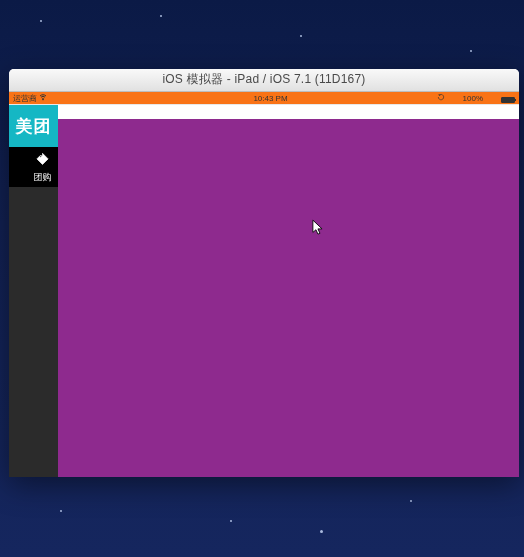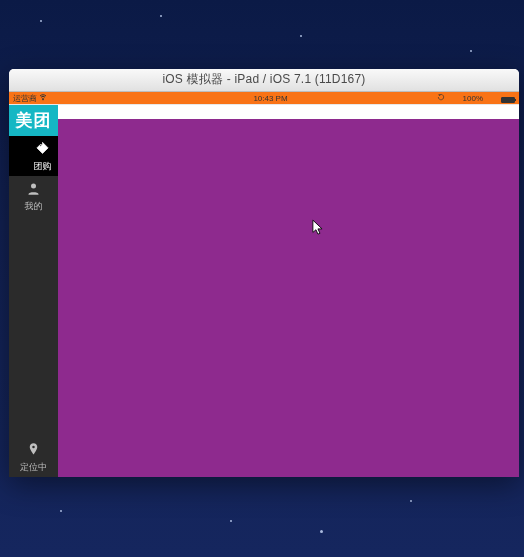--- a/index.html
+++ b/index.html
@@ -36,21 +36,21 @@
     font-size:8px; color:#333; padding:0 4px; position:relative;
     border-bottom:1px solid #e8e8e8;
   }
   .statusbar .center{position:absolute; left:13px; right:0; text-align:center; pointer-events:none;}
   .statusbar .right{margin-left:auto; display:flex; align-items:flex-end; gap:18px;}
   .batt{width:14px;height:6px;border:1px solid #333;border-radius:1px;position:relative;background:#333;}
   .batt::after{content:"";position:absolute;right:-2px;top:1px;width:1px;height:2px;background:#333;}
 
   .screen{flex:1; display:flex; background:#fff;}
   .sidebar{width:49px; background:#2b2b2b; display:flex; flex-direction:column; color:#bfbfbf;}
-  .logo{height:31px; background:#15b7c4; color:#fff; font-size:17px; font-weight:700; display:flex; align-items:center; justify-content:center; letter-spacing:1px;}
+  .logo{height:42px; background:#15b7c4; color:#fff; font-size:17px; font-weight:700; display:flex; align-items:center; justify-content:center; letter-spacing:1px;}
   .nav{display:flex; flex-direction:column;}
   .nav-item{height:40px; display:flex; flex-direction:column; align-items:center; justify-content:center; gap:2px; cursor:pointer;}
   .nav-item.active{background:#000; color:#fff;padding-left:18px;}
   .nav-item .lbl{font-size:9px; line-height:1;}
   .nav-item svg{width:15px;height:15px;}
   .nav-item.active svg{stroke:#fff;fill:#fff;}
   .spacer{flex:1;}
   .bottom{display:flex;flex-direction:column;}
 
   .content{flex:1; background:#8e2a8e;}
@@ -106,43 +106,25 @@
       <div class="nav">
         <div class="nav-item active">
           <span>
             <svg viewBox="0 0 24 24" fill="#fff">
                 <path d="M12 2l9 9-9 9-9-9 5-5h4z"></path>
                 <circle cx="9" cy="7" r="1.3" fill="#000"></circle>
               </svg>
           </span>
           <span class="lbl">团购</span>
         </div>
-        <div class="nav-item">
-          <span>
-            <svg viewBox="0 0 24 24" fill="#bfbfbf">
-                <circle cx="12" cy="8" r="4"></circle>
-                <path d="M4 21c0-4 16-4 16 0v1H4z"></path>
-              </svg>
-          </span>
-          <span class="lbl">我的</span>
-        </div>
       </div>
 
       <div class="spacer"></div>
 
       <div class="bottom">
-        <div class="nav-item">
-          <span>
-            <svg viewBox="0 0 24 24" fill="#bfbfbf">
-                <path d="M12 2c3.5 0 6 2.7 6 6 0 4.5-6 12-6 12S6 12.5 6 8c0-3.3 2.5-6 6-6z"></path>
-                <circle cx="12" cy="8" r="2" fill="#2b2b2b"></circle>
-              </svg>
-          </span>
-          <span class="lbl">定位中</span>
-        </div>
       </div>
     </div>
 
     <div class="inner">
       <div class="topspace"></div>
       <div class="content"></div>
     </div>
   </div>
 </div>
 

